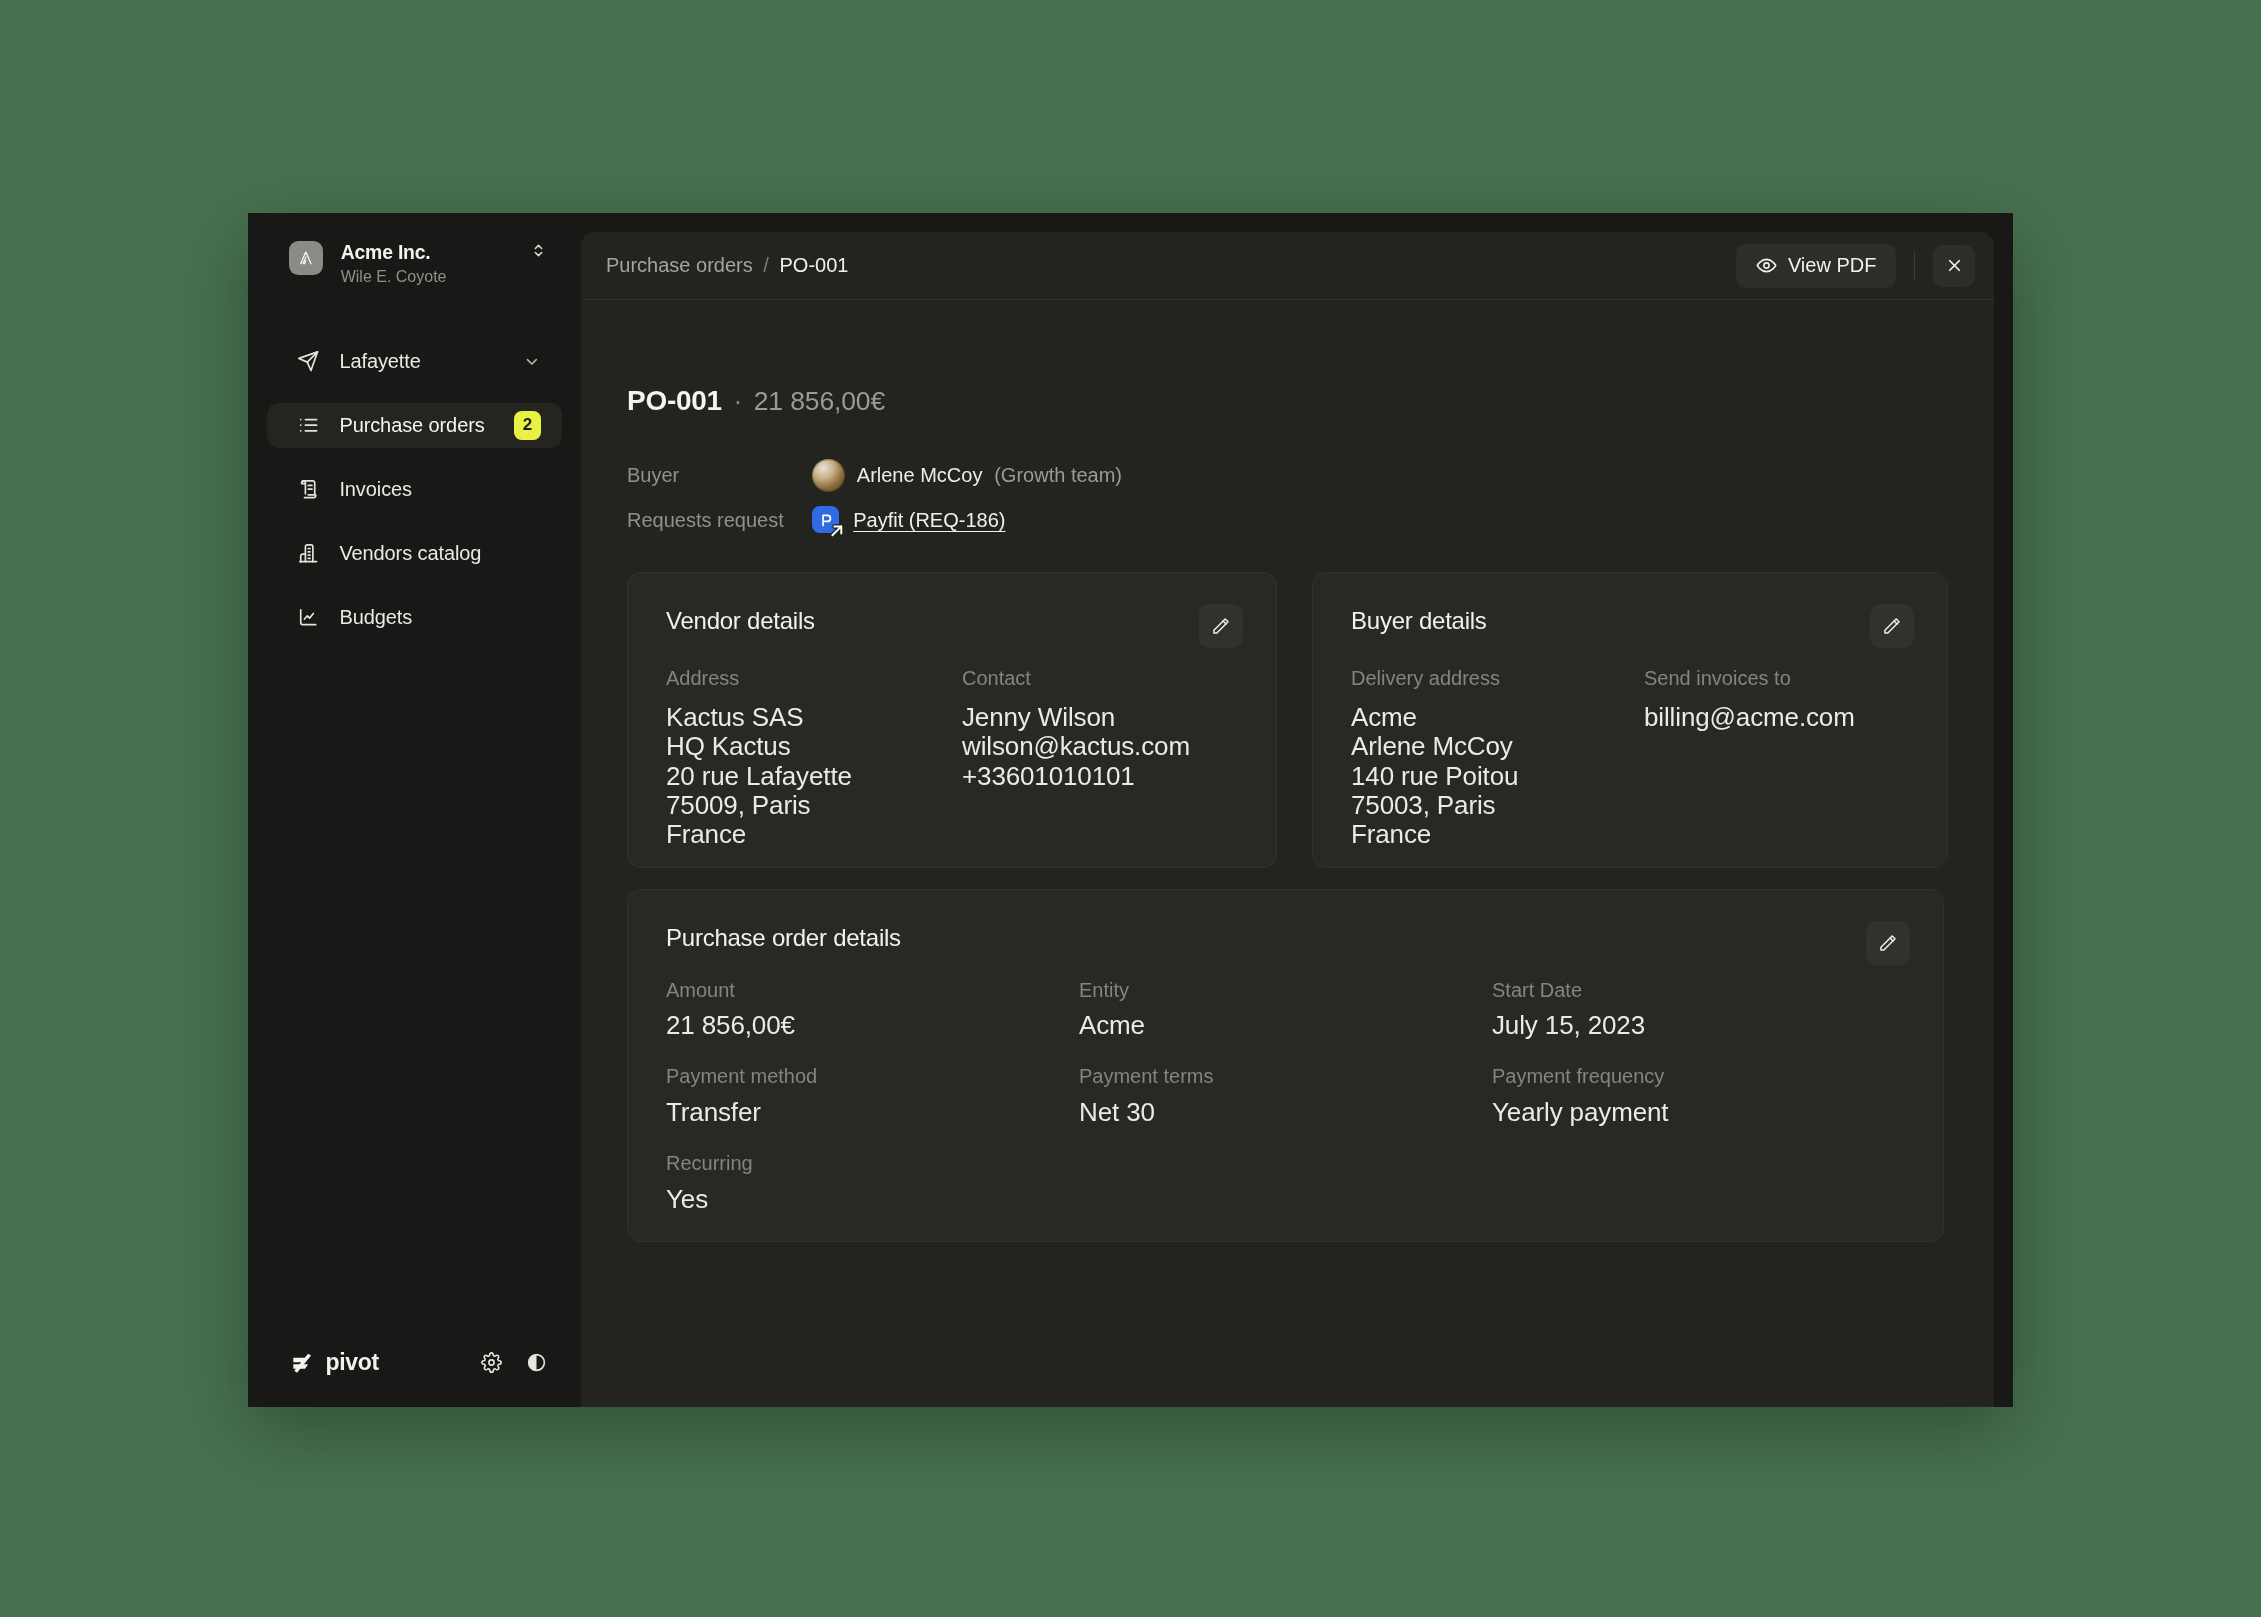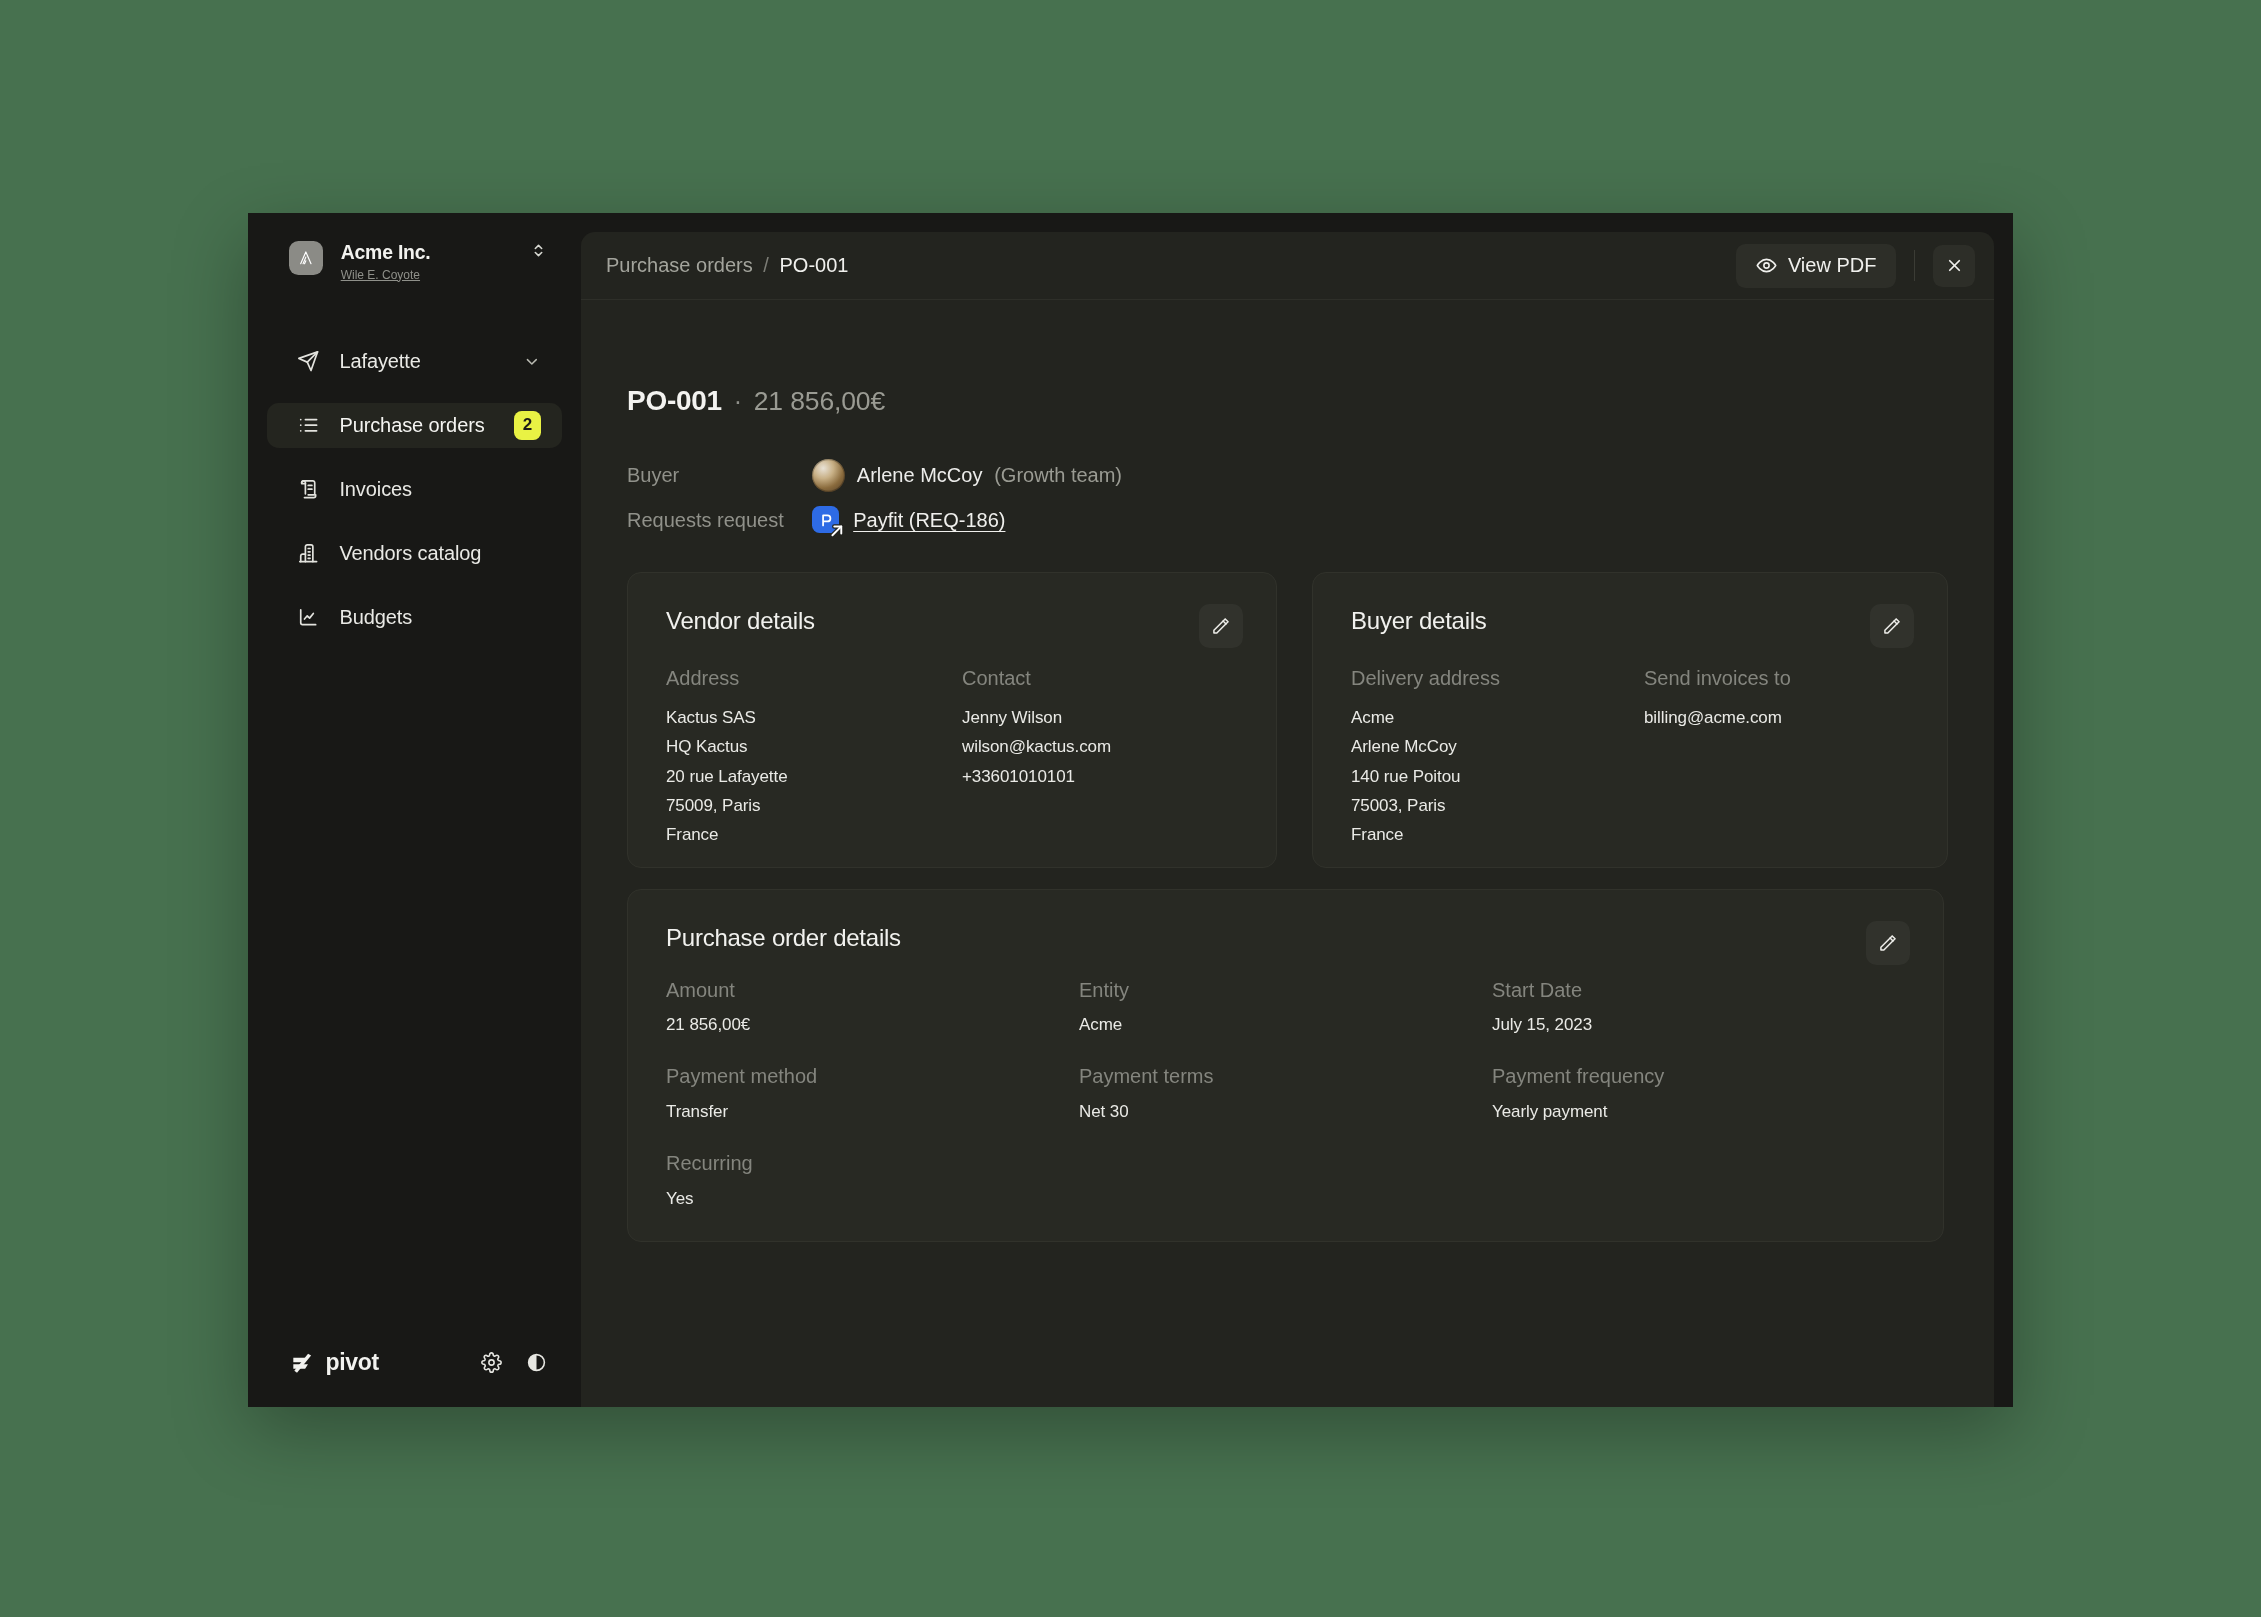--- a/index.html
+++ b/index.html
@@ -26,21 +26,21 @@
     position:absolute; left:41px; right:33px; top:28px;
     display:flex; align-items:flex-start; gap:17.7px; cursor:pointer;
   }
   .org-avatar {
     width:34px; height:34px; border-radius:9.4px; background:#8b8b86;
     display:flex; align-items:center; justify-content:center; flex:0 0 auto;
     color:#ffffff;
   }
   .org-text { display:flex; flex-direction:column; gap:3.5px; min-width:0; }
   .org-name { font-size:19.4px; font-weight:700; color:#f2f2ef; letter-spacing:-.01em; }
-  .org-user { font-size:12px; color:#8f908a;text-decoration:underline; }
+  .org-user { font-size:16px; color:#8f908a; }
   .org-chevrons { margin-left:auto; color:#d7d8d2; }
 
   nav.side-nav {
     position:absolute; left:19px; right:19px; top:126px;
     display:flex; flex-direction:column; gap:19px;
   }
   .nav-item {
     display:flex; align-items:center; gap:20px;
     height:45px; padding:0 21px 0 30px; border-radius:11.8px;
     cursor:pointer; color:#e9e9e5;
@@ -134,21 +134,21 @@
   .edit-btn {
     position:absolute; top:31px; right:33px;
     width:44px; height:44px; border:none; border-radius:10.6px;
     background:#31322c; color:#edeDE9; cursor:pointer;
     display:flex; align-items:center; justify-content:center;
   }
   .card-grid { margin-top:32px; display:grid; }
   .grid-2a { grid-template-columns:296px 1fr; }
   .grid-2b { grid-template-columns:293px 1fr; }
   .field-label { font-size:20px; color:#84857e; margin-bottom:13px; }
-  .field-value { font-size:17px; color:#eaeae6; line-height:29.4px; letter-spacing:-.005em; }
+  .field-value { font-size:26px; color:#eaeae6; line-height:29.4px; letter-spacing:-.005em; }
 
   .card-po { margin-top:21px; width:1317px; height:353px; }
   .po-grid {
     margin-top:27px; display:grid;
     grid-template-columns:repeat(3, 1fr); row-gap:27px;
   }
   .po-field .field-label { margin-bottom:10.6px; }
   .po-field .field-value { line-height:26px; }
 
   svg { display:block; }

